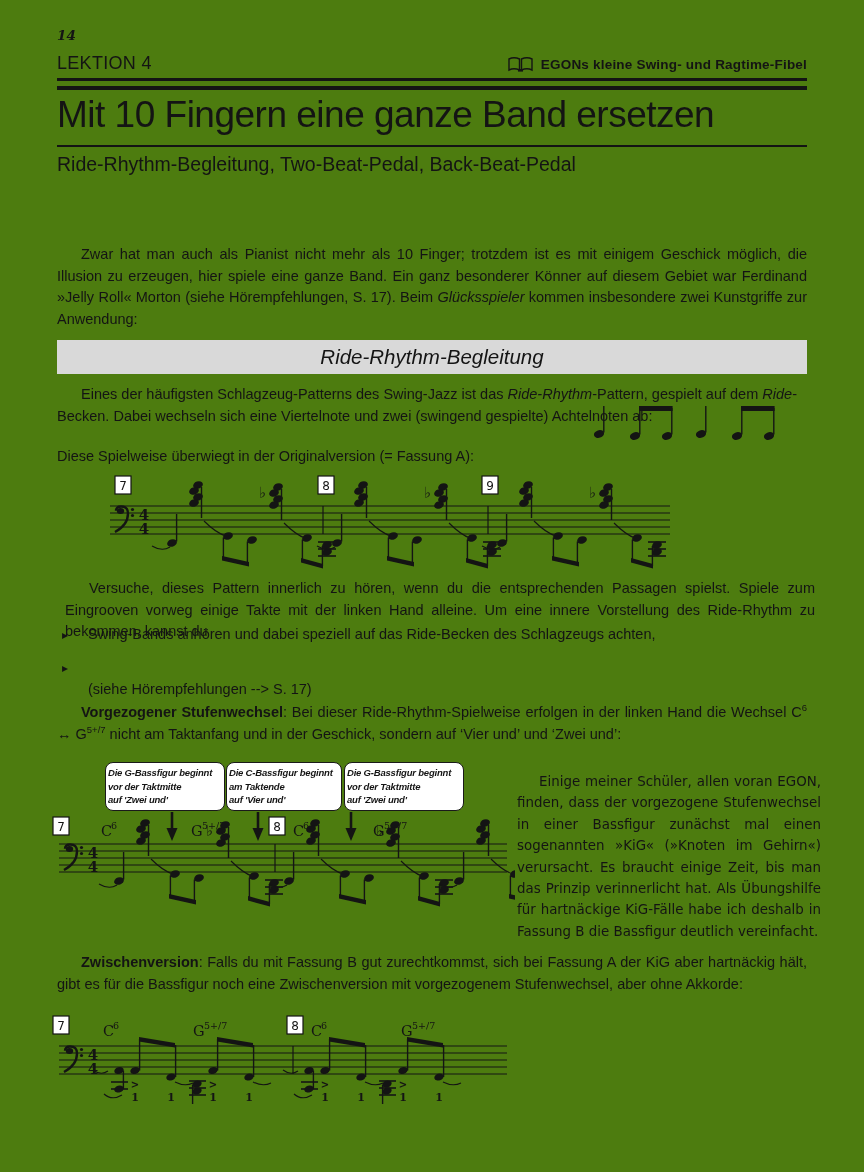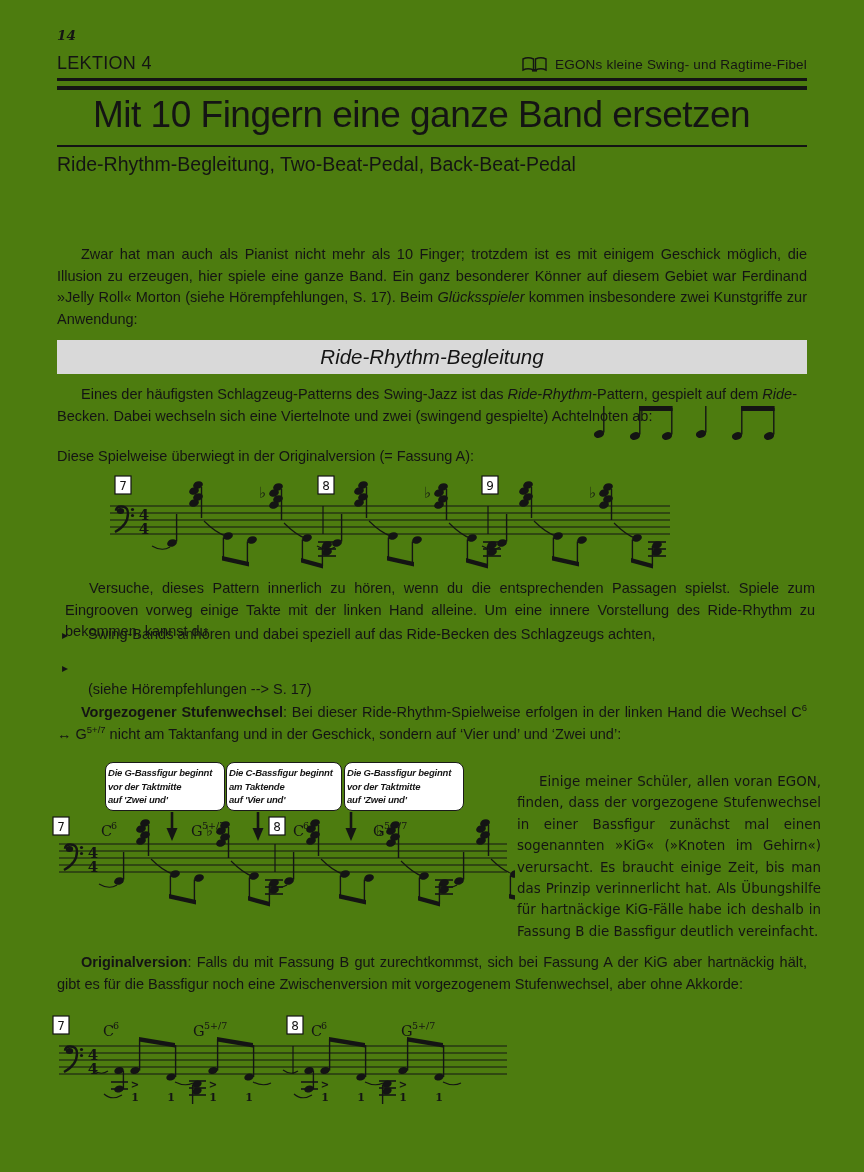--- a/index.html
+++ b/index.html
@@ -3,24 +3,24 @@
 <meta charset="utf-8">
 <style>
   html,body{margin:0;padding:0;background:#e8e8e8;}
   #page{position:relative;width:864px;height:1172px;background:#4d7c0f;overflow:hidden;
         font-family:"Liberation Sans","DejaVu Sans",sans-serif;color:#141414;}
   .abs{position:absolute;}
   .rule{background:#141414;}
   #page-number{left:57px;top:27px;font:italic 700 13.5px "DejaVu Serif",serif;}
   #lesson-label{left:57px;top:53px;font-size:18px;letter-spacing:.3px;}
   #series-group{right:57px;top:56px;display:flex;align-items:center;gap:7px;}
-  #series-title{font-weight:400;font-size:13.5px;letter-spacing:.2px;}
+  #series-title{font-weight:700;font-size:13.5px;letter-spacing:.2px;}
   #rule-header{left:57px;top:78px;width:750px;height:2.5px;}
   #rule-title-top{left:57px;top:86px;width:750px;height:4px;}
-  #main-title{left:57px;top:94px;width:750px;font-size:37px;font-weight:500;letter-spacing:-.5px;margin-left:36px;}
+  #main-title{left:57px;top:94px;width:750px;font-size:37px;font-weight:500;letter-spacing:-.5px;}
   #rule-title-bottom{left:57px;top:145px;width:750px;height:1.6px;}
   #subtitle{left:57px;top:153px;width:750px;font-size:19.5px;}
   .body-par{width:750px;left:57px;font-size:14.5px;line-height:21.5px;text-align:justify;}
   .indent{text-indent:24px;}
   .it{font-style:italic;}
   .bold{font-weight:700;}
   sup{font-size:9.5px;line-height:0;}
   #intro-par{top:244px;}
   #section-banner{left:57px;top:340px;width:750px;height:34px;background:#d9d9d9;
      text-align:center;font-style:italic;font-size:20.5px;line-height:34px;}
@@ -281,21 +281,21 @@
     </div>
     <div class="callout" style="left:299px;top:2px;width:114px;">
       <span>Die G-Bassfigur beginnt</span><br>
       <span>vor der Taktmitte</span><br>
       <span>auf 'Zwei und'</span>
     </div>
   </div>
 
   <p class="abs" id="side-par" style="margin:13px;">Einige meiner Schüler, allen voran EGON, finden, dass der vorgezogene Stufenwechsel in einer Bassfigur zunächst mal einen sogenannten »KiG« (»Knoten im Gehirn«) verursacht. Es braucht einige Zeit, bis man das Prinzip verinnerlicht hat. Als Übungshilfe für hartnäckige KiG-Fälle habe ich deshalb in Fassung B die Bassfigur deutlich vereinfacht.</p>
 
-  <p class="abs body-par indent" id="zwischen-par" style="margin:0;"><span class="bold">Originalversion</span><span>: Falls du mit Fassung B gut zurechtkommst, sich bei Fassung A der KiG aber hartnäckig hält, gibt es für die Bassfigur noch eine Zwischenversion mit vorgezogenem Stufenwechsel, aber ohne Akkorde:</span></p>
+  <p class="abs body-par indent" id="zwischen-par" style="margin:0;"><span class="bold">Zwischenversion</span><span>: Falls du mit Fassung B gut zurechtkommst, sich bei Fassung A der KiG aber hartnäckig hält, gibt es für die Bassfigur noch eine Zwischenversion mit vorgezogenem Stufenwechsel, aber ohne Akkorde:</span></p>
 
   <div class="abs figure" id="figure-c">
     <svg width="470" height="100" viewBox="0 0 470 100">
       <rect class="m-box" x="8" y="4" width="16" height="18"></rect>
       <text class="m-num" x="16" y="17.5">7</text>
       <text class="chord" x="58" y="24">C</text>
       <text class="chord-sup" x="68" y="17">6</text>
       <text class="chord" x="148" y="24">G</text>
       <text class="chord-sup" x="159" y="17">5+/7</text>
       <rect class="m-box" x="242" y="4" width="16" height="18"></rect>

